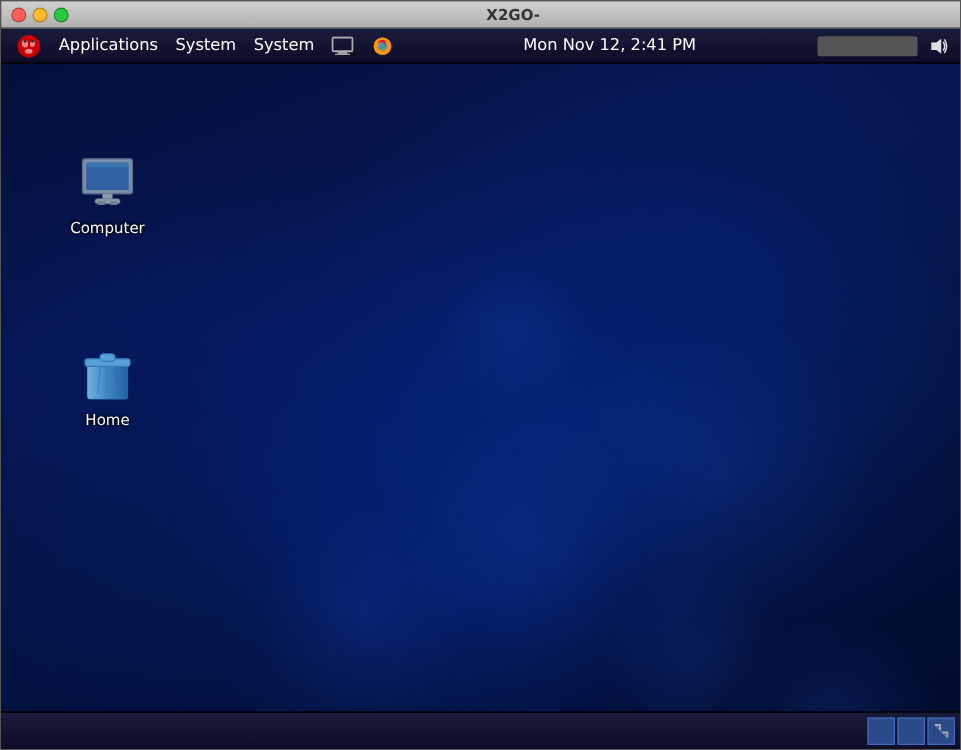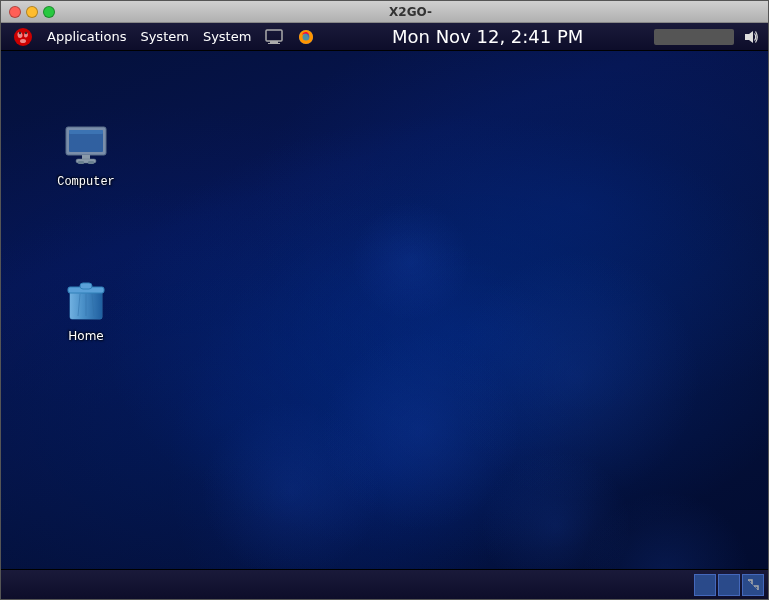--- a/index.html
+++ b/index.html
@@ -88,21 +88,21 @@
 
     .taskbar-center {
       flex: 1;
       display: flex;
       justify-content: center;
       align-items: center;
     }
 
     .clock-text {
       color: #fff;
-      font-size: 18px;
+      font-size: 13px;
     }
 
     .taskbar-right {
       display: flex;
       align-items: center;
       gap: 6px;
     }
 
     .network-bar {
       background: #555;
@@ -264,21 +264,21 @@
 
   <div class="desktop">
 
     <div class="bokeh" style="width:200px;height:200px;top:280px;left:320px;"></div>
     <div class="bokeh" style="width:180px;height:180px;top:350px;left:200px;"></div>
     <div class="bokeh" style="width:250px;height:250px;top:200px;left:450px;"></div>
     <div class="bokeh" style="width:150px;height:150px;top:400px;left:480px;"></div>
     <div class="bokeh" style="width:120px;height:120px;top:150px;left:350px;"></div>
     <div class="bokeh" style="width:170px;height:170px;top:440px;left:580px;"></div>
 
-    <div class="desktop-icon" style="top:68px; left:45px;font-family:Liberation Mono, monospace;">
+    <div class="desktop-icon" style="top:68px; left:45px;">
       <div class="icon-image">
         <svg width="48" height="44" viewBox="0 0 48 44">
 
           <rect x="4" y="2" width="40" height="28" rx="2" fill="#7a8eaa" stroke="#5a6e8a" stroke-width="1"></rect>
 
           <rect x="7" y="5" width="34" height="22" rx="1" fill="#3060a0"></rect>
 
           <rect x="7" y="5" width="34" height="4" rx="1" fill="#5090d0" opacity="0.4"></rect>
 
           <rect x="20" y="30" width="8" height="4" fill="#8a9aaa"></rect>

